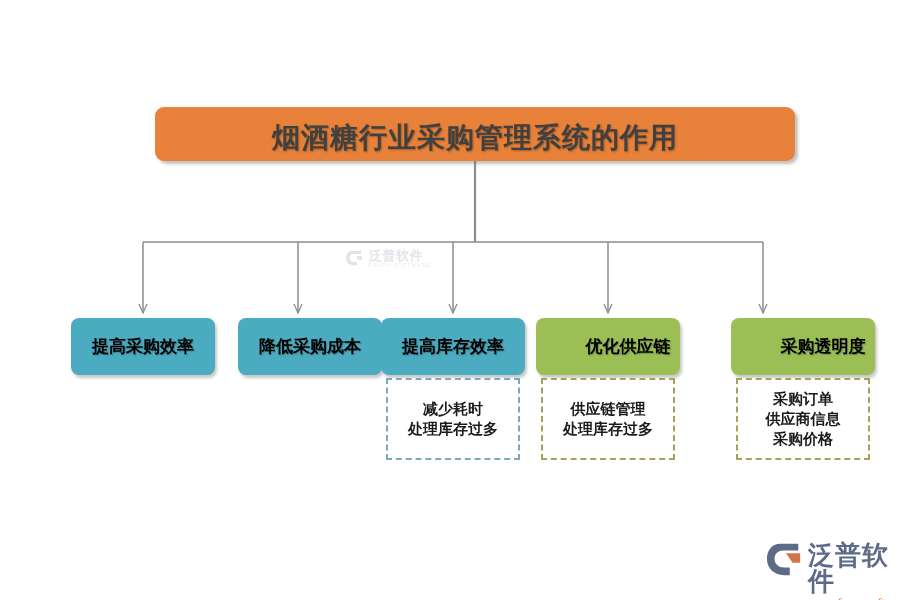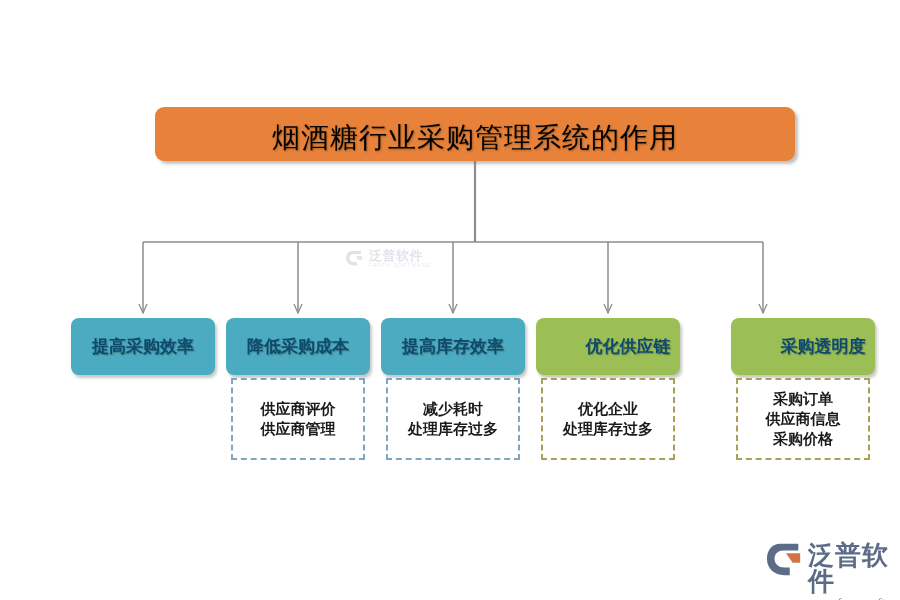--- a/index.html
+++ b/index.html
@@ -32,23 +32,23 @@
     height: 54px;
     background: #E8823A;
     border-radius: 9px;
     box-shadow: 3px 3px 3px rgba(120,120,120,0.45);
     display: flex;
     align-items: center;
     justify-content: center;
     box-sizing: border-box;
   }
   .title-text {
-    color: #000000;
+    color: #404040;
     font-size: 28px;
-    font-weight: normal;
+    font-weight: bold;
     letter-spacing: 1px;
     text-shadow: 1px 1px 2px rgba(90,50,10,0.45);
     white-space: nowrap;
     margin-top: 8px;
   }
 
   
   #wires {
     position: absolute;
     left: 0;
@@ -70,21 +70,21 @@
     border-radius: 8px;
     display: flex;
     align-items: center;
     justify-content: center;
     box-shadow: 2px 3px 3px rgba(130,130,130,0.45);
     box-sizing: border-box;
   }
   .head-box.teal  { background: #4BABC0; }
   .head-box.green { background: #9BBE55; padding-left: 40px; }
   .head-text {
-    color: #0c4a6e;
+    color: #000000;
     font-size: 17px;
     font-weight: bold;
     white-space: nowrap;
     text-shadow: 1px 1px 1px rgba(60,70,60,0.40);
   }
 
   .detail-box {
     position: relative;
     margin: 3px auto 0 auto;
     width: 134px;
@@ -204,46 +204,42 @@
       <div class="wm-en">FANPU SOFTWARE</div>
     </div>
   </div>
 
   <div class="column" style="left:71px">
     <div class="head-box teal">
       <span class="head-text">提高采购效率</span>
     </div>
   </div>
 
-  <div class="column" style="left:226px">
+  <div class="column" style="left:238px">
     <div class="head-box teal">
       <span class="head-text">降低采购成本</span>
-    </div>
-    <div class="detail-box">
-      <div class="detail-line">供应商评价</div>
-      <div class="detail-line">供应商管理</div>
     </div>
   </div>
 
   <div class="column" style="left:381px">
     <div class="head-box teal">
       <span class="head-text">提高库存效率</span>
     </div>
     <div class="detail-box">
       <div class="detail-line">减少耗时</div>
       <div class="detail-line">处理库存过多</div>
     </div>
   </div>
 
   <div class="column" style="left:536px">
     <div class="head-box green">
       <span class="head-text">优化供应链</span>
     </div>
     <div class="detail-box olive">
-      <div class="detail-line">优化企业</div>
+      <div class="detail-line">供应链管理</div>
       <div class="detail-line">处理库存过多</div>
     </div>
   </div>
 
   <div class="column" style="left:731px">
     <div class="head-box green">
       <span class="head-text">采购透明度</span>
     </div>
     <div class="detail-box olive">
       <div class="detail-line">采购订单</div>

